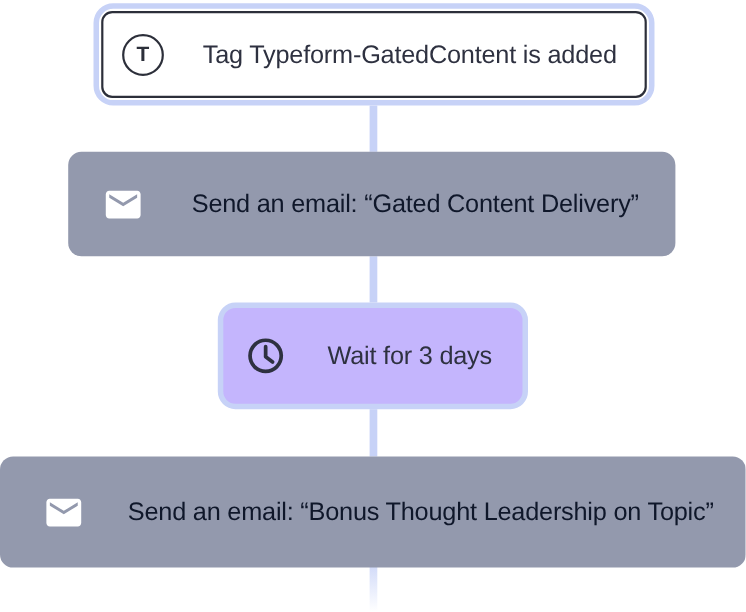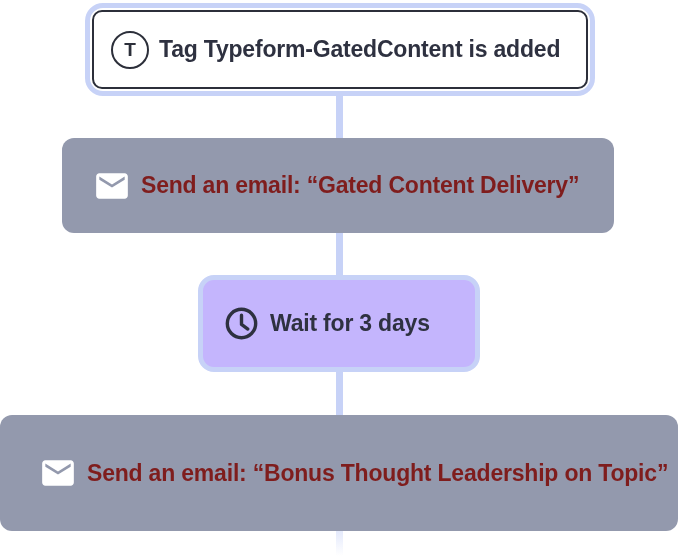--- a/index.html
+++ b/index.html
@@ -36,35 +36,35 @@
     display:flex;align-items:center;
   }
   .ticon{
     box-sizing:border-box;
     width:38px;height:38px;margin-left:17px;flex:0 0 auto;
     border:2.5px solid #2c2f3a;border-radius:50%;
     display:flex;align-items:center;justify-content:center;
     color:#2c2f3a;font-size:19px;font-weight:700;line-height:1;
   }
   .node-label{
-    flex:1;text-align:left;
-    font-size:23px;font-weight:700;letter-spacing:-0.2px;
+    flex:1;text-align:center;
+    font-size:23px;font-weight:400;letter-spacing:-0.2px;
     white-space:nowrap;
     margin-left:10px;
   }
   .dark-label{color:#2e3140;}
-  .white-label{color:#7f1d1d;}
+  .white-label{color:#0f172a;}
   
   .node-gray{
     position:absolute;box-sizing:border-box;
     background:#9399ad;border-radius:12px;
     display:flex;align-items:center;cursor:pointer;
   }
   .node-email-1{left:62px;top:138px;width:552px;height:95px;}
-  .node-email-2{left:0px;top:415px;width:678px;height:116px;padding-left:12px;}
+  .node-email-2{left:0px;top:415px;width:678px;height:101px;padding-left:12px;}
   .mail-icon{flex:0 0 auto;display:block;}
   .node-email-1 .mail-icon{margin-left:31px;}
   .node-email-2 .mail-icon{margin-left:27px;}
   
   .node-wait{
     position:absolute;left:198px;top:275px;width:282px;height:97px;
     box-sizing:border-box;
     border:5px solid #c7d2f7;border-radius:16px;
     background:#c4b5fd;
     display:flex;align-items:center;cursor:pointer;

